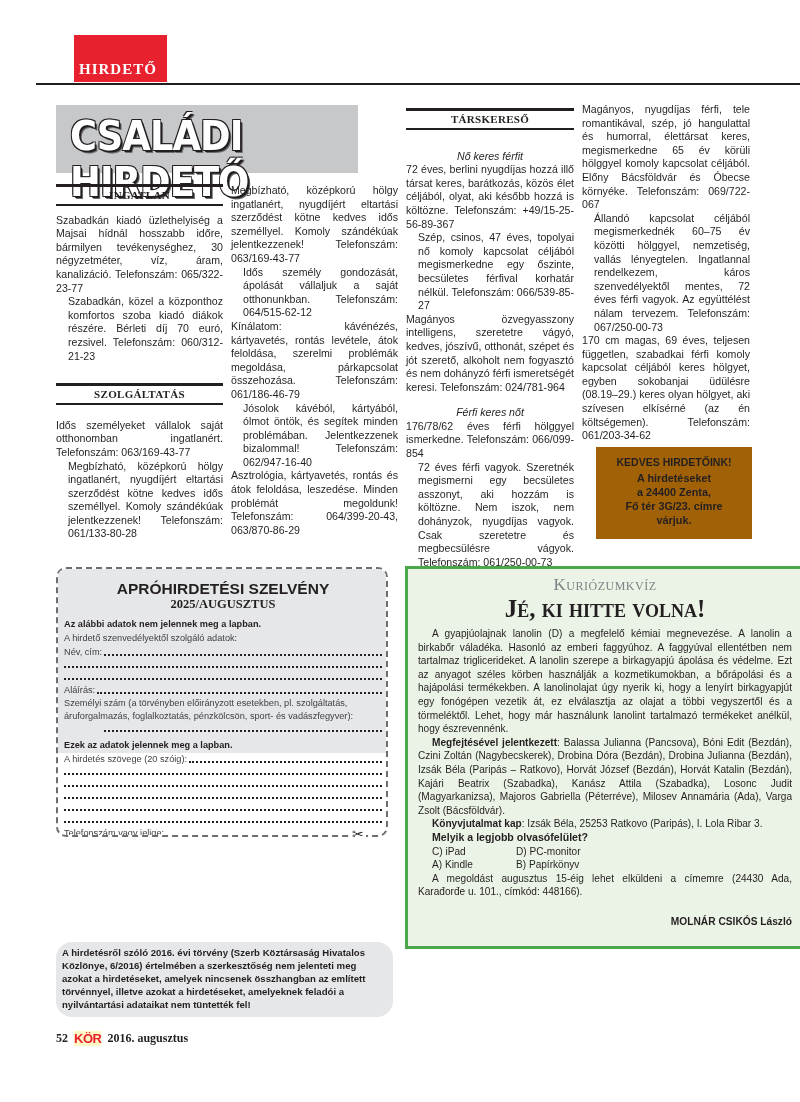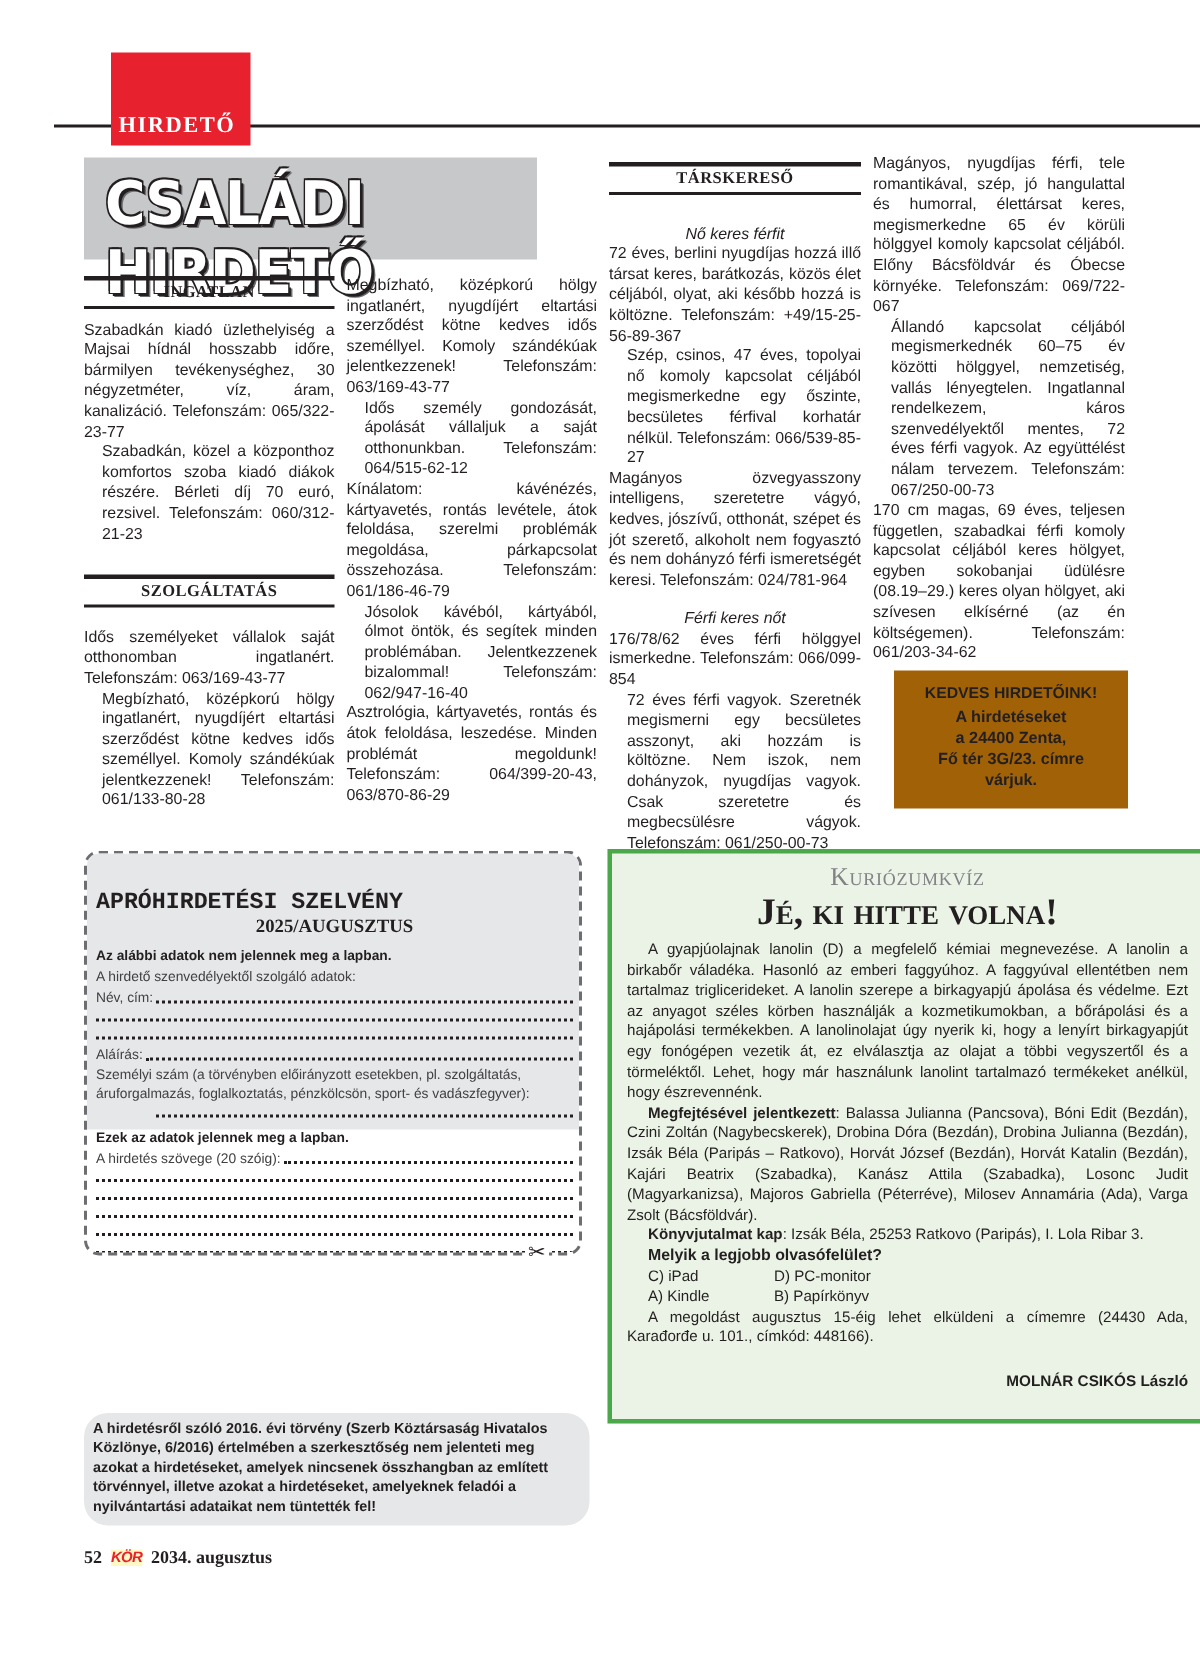--- a/index.html
+++ b/index.html
@@ -3,51 +3,51 @@
 <meta charset="utf-8">
 <style>
   * { box-sizing: border-box; margin: 0; padding: 0; }
   html, body { width: 800px; height: 1102px; background: #ffffff; overflow: hidden; }
   body { position: relative; font-family: "Liberation Sans", sans-serif; color: #231f20; }
 
   .abs { position: absolute; }
 
   
   .top-rule { left: 36px; top: 83px; width: 764px; height: 2px; background: #231f20; }
-  .section-tab { left: 74px; top: 35px; width: 93px; height: 62px; background: #e8212e; }
+  .section-tab { left: 74px; top: 35px; width: 93px; height: 47px; background: #e8212e; }
   .section-tab span { position: absolute; left: 5px; bottom: 4px; color: #fff; font-family: "Liberation Serif", serif; font-weight: bold; font-size: 15px; letter-spacing: 1px; }
 
   .banner { left: 56px; top: 105px; width: 302px; height: 68px; background: #c7c8ca; }
   .banner span { position: absolute; left: 14px; top: 8px; font-family: "DejaVu Sans", sans-serif; font-weight: bold; font-size: 40px; color: #fff; letter-spacing: -1px; transform: scaleX(0.92); transform-origin: left top;
      text-shadow: 2px 2px 0 #231f20, -1px -1px 0 #231f20, 1px -1px 0 #231f20, -1px 1px 0 #231f20, 3px 3px 0 #6d6e71; }
 
   .col { font-size: 10.6px; line-height: 13.6px; color: #231f20; text-align: justify; }
   .col p { margin: 0; }
   .col p.ind { padding-left: 12px; }
   .col p.it { font-style: italic; text-align: center; }
   .sec-head { border-top: 3px solid #231f20; border-bottom: 2px solid #231f20; text-align: center; font-family: "Liberation Serif", serif; font-weight: bold; font-size: 11px; padding: 2px 0 1px; margin-bottom: 8px; letter-spacing: 0.3px; }
 
   .notice { left: 596px; top: 447px; width: 156px; height: 92px; background: #a16207; text-align: center; font-weight: bold; font-size: 10.8px; line-height: 14px; padding-top: 8px; }
   .notice .t { font-size: 10.5px; margin-bottom: 2px; }
 
   
   .coupon { left: 56px; top: 567px; width: 332px; height: 270px; border: 2px dashed #6d6e71; border-radius: 10px; overflow: hidden; }
   .coupon .grey { position: absolute; left: 0; top: 0; width: 100%; height: 184px; background: #e6e7e8; }
   .coupon .inner { position: absolute; left: 6px; top: 4px; width: 318px; font-size: 9.2px; line-height: 14px; color: #414042; }
-  .coupon h2 { font-family: Liberation Mono, monospace; font-size: 15.5px; text-align: left; font-weight: bold; color: #231f20; line-height: 17px; margin-top: 20px; }
+  .coupon h2 { font-family: Liberation Sans, sans-serif; font-size: 15.5px; text-align: center; font-weight: bold; color: #231f20; line-height: 17px; margin-top: 7px; }
   .coupon h3 { font-family: "Liberation Serif", serif; font-size: 12.5px; text-align: center; font-weight: bold; color: #231f20; line-height: 14px; margin-bottom: 6px; }
   .coupon .b { font-weight: bold; color: #231f20; }
   .line { display: flex; align-items: flex-end; }
   .line .dots { flex: 1; border-bottom: 2px dotted #231f20; height: 9px; margin-left: 2px; margin-bottom: 3px; }
   .scissors { left: 350px; top: 826px; font-size: 14px; background: #fff; padding: 0 2px; color: #231f20; }
 
   .law { left: 56px; top: 942px; width: 337px; height: 75px; background: #e6e7e8; font-weight: bold; font-size: 9.6px; line-height: 13px; padding: 4px 6px; color: #231f20; border-radius: 16px; }
 
   .footer { left: 56px; top: 1031px; font-family: "Liberation Serif", serif; font-weight: bold; font-size: 12px; display: flex; align-items: center; gap: 6px; }
-  .footer .logo { color: #e8212e; font-family: "Liberation Sans", sans-serif; font-size: 10px; font-weight: bold; background: #fef9c3; letter-spacing: -0.5px; font-style: italic; }
+  .footer .logo { color: #e8212e; font-family: "Liberation Sans", sans-serif; font-size: 13px; font-weight: bold; background: #fef9c3; letter-spacing: -0.5px; }
 
   
   .quiz { left: 405px; top: 566px; width: 400px; height: 383px; border: 3px solid #4aa84a; background: #ebf3e6; padding: 4px 10px; }
   .quiz .kicker { text-align: center; font-family: "Liberation Serif", serif; font-size: 17px; color: #808285; font-variant: small-caps; letter-spacing: 0.5px; margin-top: 2px; }
   .quiz .title { text-align: center; font-family: "Liberation Serif", serif; font-size: 25px; font-weight: bold; font-variant: small-caps; color: #231f20; line-height: 28px; margin-bottom: 4px; }
   .quiz .body { font-size: 10.1px; line-height: 13.6px; text-align: justify; color: #231f20; }
   .quiz .body p.ind { text-indent: 14px; }
   .quiz .opt { display: flex; padding-left: 14px; }
   .quiz .opt span:first-child { width: 84px; }
   .quiz .sig { text-align: right; font-weight: bold; font-size: 10.2px; margin-top: 16px; }
@@ -156,21 +156,21 @@
       </div>
   </div>
 </div>
 <div class="abs scissors">✂</div>
 
 <div class="abs law">A hirdetésről szóló 2016. évi törvény (Szerb Köztársaság Hivatalos Közlönye, 6/2016) értelmében a szerkesztőség nem jelenteti meg azokat a hirdetéseket, amelyek nincsenek összhangban az említett törvénnyel, illetve azokat a hirdetéseket, amelyeknek feladói a nyilvántartási adataikat nem tüntették fel!</div>
 
 <div class="abs footer">
   <span>52</span>
   <span class="logo">KÖR</span>
-  <span>2034. augusztus</span>
+  <span>2016. augusztus</span>
 </div>
 
 <div class="abs quiz">
   <div class="kicker">Kuriózumkvíz</div>
   <div class="title">Jé, ki hitte volna!</div>
   <div class="body">
     <p class="ind">A gyapjúolajnak lanolin (D) a megfelelő kémiai megnevezése. A lanolin a birkabőr váladéka. Hasonló az emberi faggyúhoz. A faggyúval ellentétben nem tartalmaz triglicerideket. A lanolin szerepe a birkagyapjú ápolása és védelme. Ezt az anyagot széles körben használják a kozmetikumokban, a bőrápolási és a hajápolási termékekben. A lanolinolajat úgy nyerik ki, hogy a lenyírt birkagyapjút egy fonógépen vezetik át, ez elválasztja az olajat a többi vegyszertől és a törmeléktől. Lehet, hogy már használunk lanolint tartalmazó termékeket anélkül, hogy észrevennénk.</p>
     <p class="ind"><b>Megfejtésével jelentkezett</b><span>: Balassa Julianna (Pancsova), Bóni Edit (Bezdán), Czini Zoltán (Nagybecskerek), Drobina Dóra (Bezdán), Drobina Julianna (Bezdán), Izsák Béla (Paripás – Ratkovo), Horvát József (Bezdán), Horvát Katalin (Bezdán), Kajári Beatrix (Szabadka), Kanász Attila (Szabadka), Losonc Judit (Magyarkanizsa), Majoros Gabriella (Péterréve), Milosev Annamária (Ada), Varga Zsolt (Bácsföldvár).</span></p>
     <p class="ind"><b>Könyvjutalmat kap</b><span>: Izsák Béla, 25253 Ratkovo (Paripás), I. Lola Ribar 3.</span></p>
     <p class="ind" style="font-weight:bold; font-size:10.6px;">Melyik a legjobb olvasófelület?</p>

